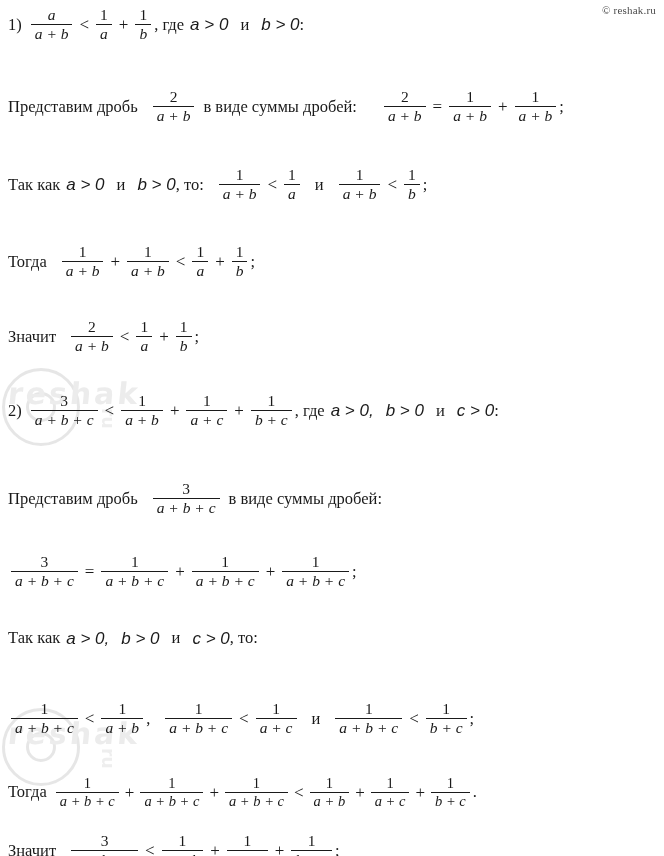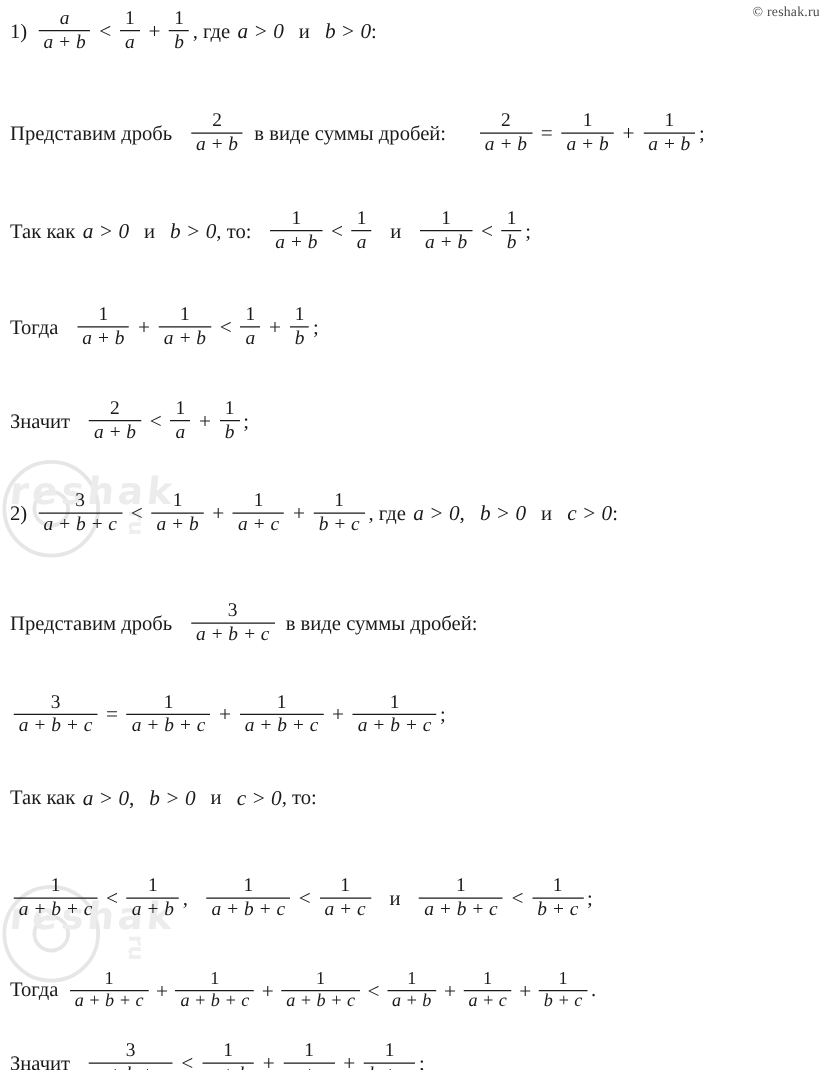--- a/index.html
+++ b/index.html
@@ -92,21 +92,21 @@
     white-space: nowrap;
     font-size: 17px;
     line-height: 1;
   }
   .txt {
     font-family: "Liberation Serif", serif;
     font-size: 16.5px;
   }
   .it {
     font-style: italic;
-    font-family: Liberation Serif, serif;
+    font-family: Liberation Sans, sans-serif;
   }
   .op {
     padding: 0 4px;
     font-family: "Liberation Serif", serif;
   }
   .opn { padding: 0 3px; }
 
   .frac {
     display: inline-flex;
     flex-direction: column;

